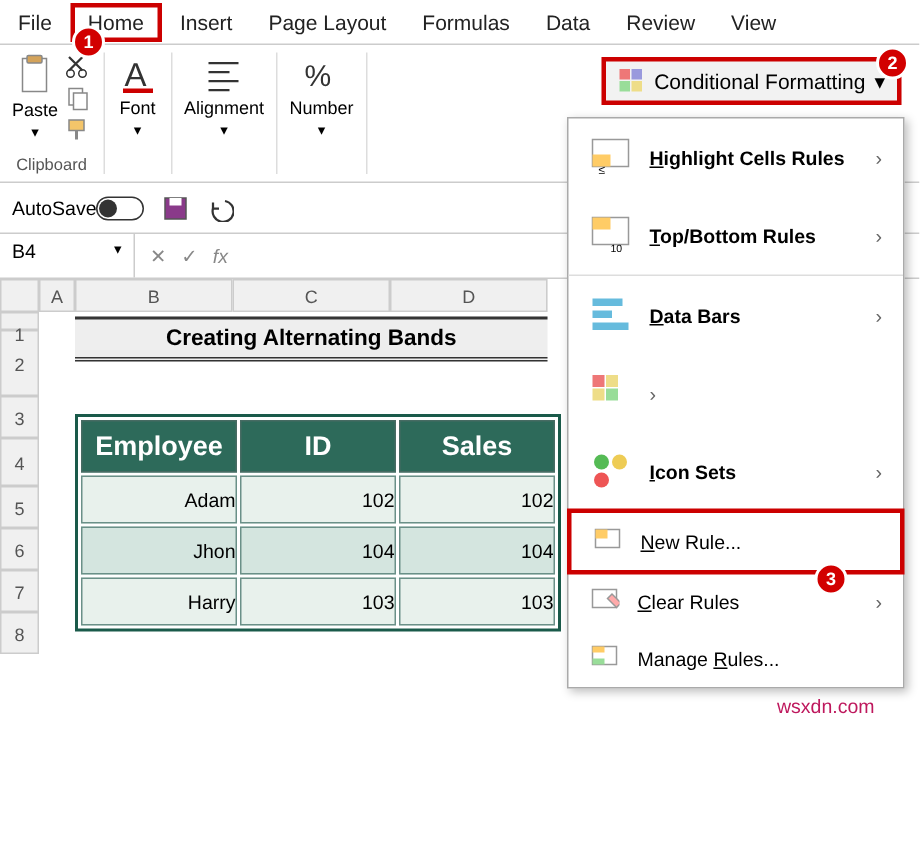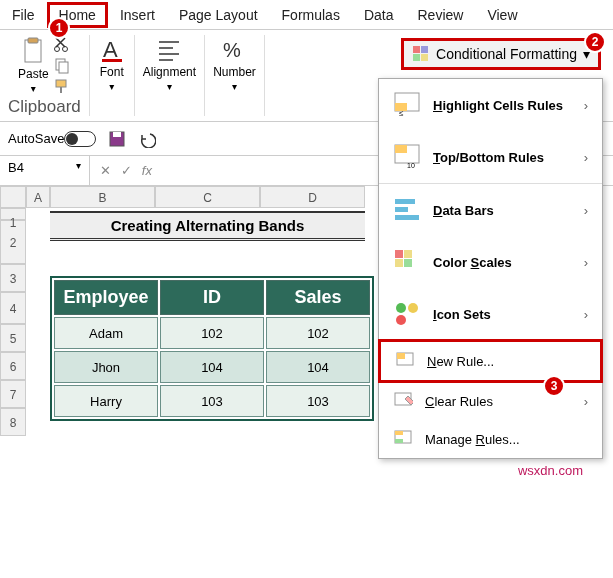--- a/index.html
+++ b/index.html
@@ -5,21 +5,21 @@
     * { box-sizing: border-box; margin: 0; padding: 0; font-family: 'Segoe UI', sans-serif; }
     body { width: 613px; height: 578px; background: #fff; overflow: hidden; position: relative; font-size: 14px; }
     
     .menu-bar { display: flex; border-bottom: 1px solid #ccc; height: 30px; align-items: center; }
     .menu-item { padding: 5px 12px; cursor: pointer; color: #222; }
     .menu-item.active { border: 3px solid #c00; padding: 2px 9px; font-weight: normal; }
     
     .ribbon { display: flex; background: #fff; padding: 5px 0; border-bottom: 1px solid #ccc; height: 92px; position: relative; }
     .ribbon-group { display: flex; flex-direction: column; align-items: center; padding: 0 8px; border-right: 1px solid #ddd; justify-content: space-between; }
     .ribbon-group-content { display: flex; align-items: center; gap: 4px; }
-    .ribbon-group-label { font-size: 17px; color: #555; padding-top: 2px; }
+    .ribbon-group-label { font-size: 11px; color: #555; padding-top: 2px; }
     .big-btn { display: flex; flex-direction: column; align-items: center; gap: 2px; font-size: 12px; }
     .big-btn svg { width: 28px; height: 28px; }
     .small-icons { display: flex; flex-direction: column; gap: 3px; }
     .dd { font-size: 10px; }
     
     .cond-fmt-btn { position: absolute; right: 12px; top: 8px; border: 3px solid #c00; background: #f2f2f2; padding: 4px 8px; display: flex; align-items: center; gap: 6px; font-size: 14px; }
     .cond-fmt-btn svg { width: 18px; height: 18px; }
     
     .badge { position: absolute; width: 22px; height: 22px; background: #d20000; color: #fff; border-radius: 50%; display: flex; align-items: center; justify-content: center; font-size: 12px; font-weight: bold; border: 2px solid #fff; z-index: 10; }
     .badge-1 { top: 17px; left: 48px; }
@@ -44,21 +44,21 @@
     .ch-bcd { width: 105px; }
     
     .rn { width: 26px; background: #f0f0f0; border: 1px solid #ccc; text-align: center; font-size: 12px; color: #555; height: 28px; line-height: 28px; }
     .r1h { height: 12px; }
     
     .worksheet { position: relative; }
     .title-banner { position: absolute; left: 50px; top: 25px; width: 315px; height: 30px; background: #eee; font-weight: bold; font-size: 15px; display: flex; align-items: center; justify-content: center; border-top: 2px solid #333; border-bottom: 3px double #333; }
     
     .data-table { position: absolute; left: 50px; top: 90px; border: 2px solid #1a5a4a; }
     .data-table th { background: #2d6a5a; color: #fff; font-weight: bold; padding: 6px 0; border: 1px solid #476b63; font-size: 18px; width: 104px; }
-    .data-table td { text-align: center; padding: 5px 0; border: 1px solid #6a9088; background: #d4e5df; font-size: 13px; height: 32px; }
+    .data-table td { text-align: right; padding: 5px 0; border: 1px solid #6a9088; background: #d4e5df; font-size: 13px; height: 32px; }
     .data-table tr:nth-child(even) td { background: #e8f1ec; }
     
     .dropdown-menu { position: absolute; right: 10px; top: 78px; width: 225px; background: #fff; border: 1px solid #aaa; box-shadow: 2px 2px 6px rgba(0,0,0,0.25); z-index: 5; }
     .dd-item { display: flex; align-items: center; gap: 12px; padding: 12px 14px; font-size: 13px; cursor: pointer; }
     .dd-item.sep { border-top: 1px solid #ddd; }
     .dd-item svg { width: 28px; height: 28px; flex-shrink: 0; }
     .dd-item .txt { flex: 1; }
     .dd-item .arrow { color: #666; }
     .dd-item.bold .txt { font-weight: bold; }
     .dd-item.highlighted { border: 3px solid #c00; margin: -1px; }
@@ -266,21 +266,20 @@
     <span class="txt"><span class="underline-char">D</span>ata Bars</span>
     <span class="arrow">›</span>
   </div>
   <div class="dd-item bold">
     <svg>
         <rect x="2" y="2" width="8" height="8" fill="#e77"></rect>
         <rect x="11" y="2" width="8" height="8" fill="#ed8"></rect>
         <rect x="2" y="11" width="8" height="8" fill="#ed8"></rect>
         <rect x="11" y="11" width="8" height="8" fill="#9d9"></rect>
       </svg>
-    <span class="txt">Color <span class="underline-char">S</span>cales</span>
     <span class="arrow">›</span>
   </div>
   <div class="dd-item bold">
     <svg>
         <circle cx="8" cy="8" r="5" fill="#5b5"></circle>
         <circle cx="20" cy="8" r="5" fill="#ec5"></circle>
         <circle cx="8" cy="20" r="5" fill="#e55"></circle>
       </svg>
     <span class="txt"><span class="underline-char">I</span>con Sets</span>
     <span class="arrow">›</span>

